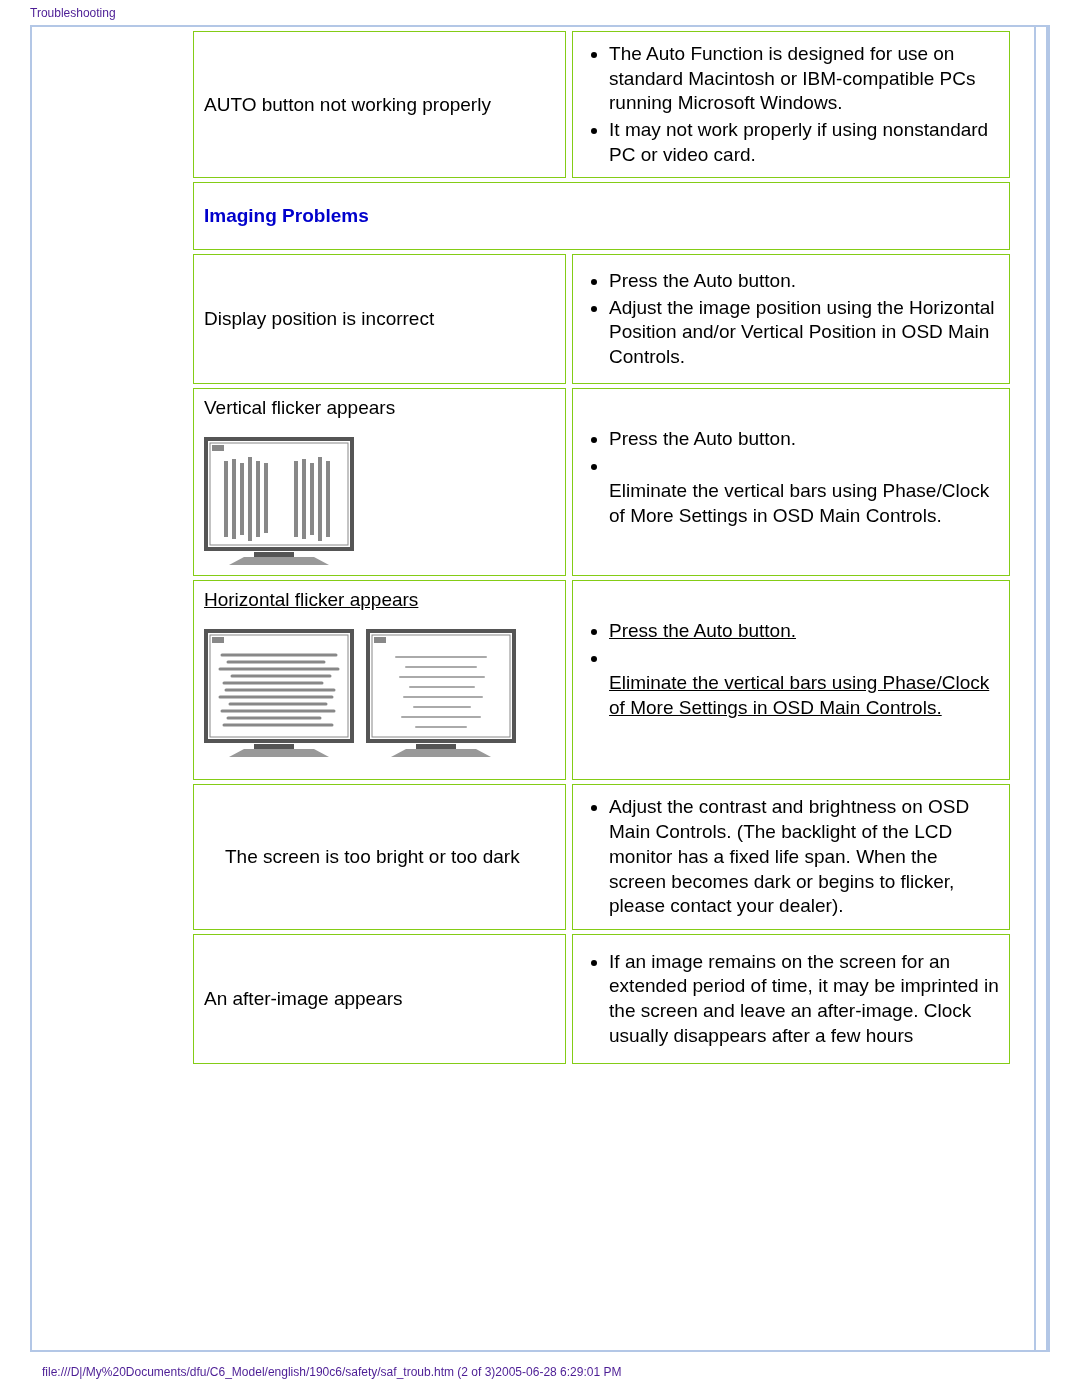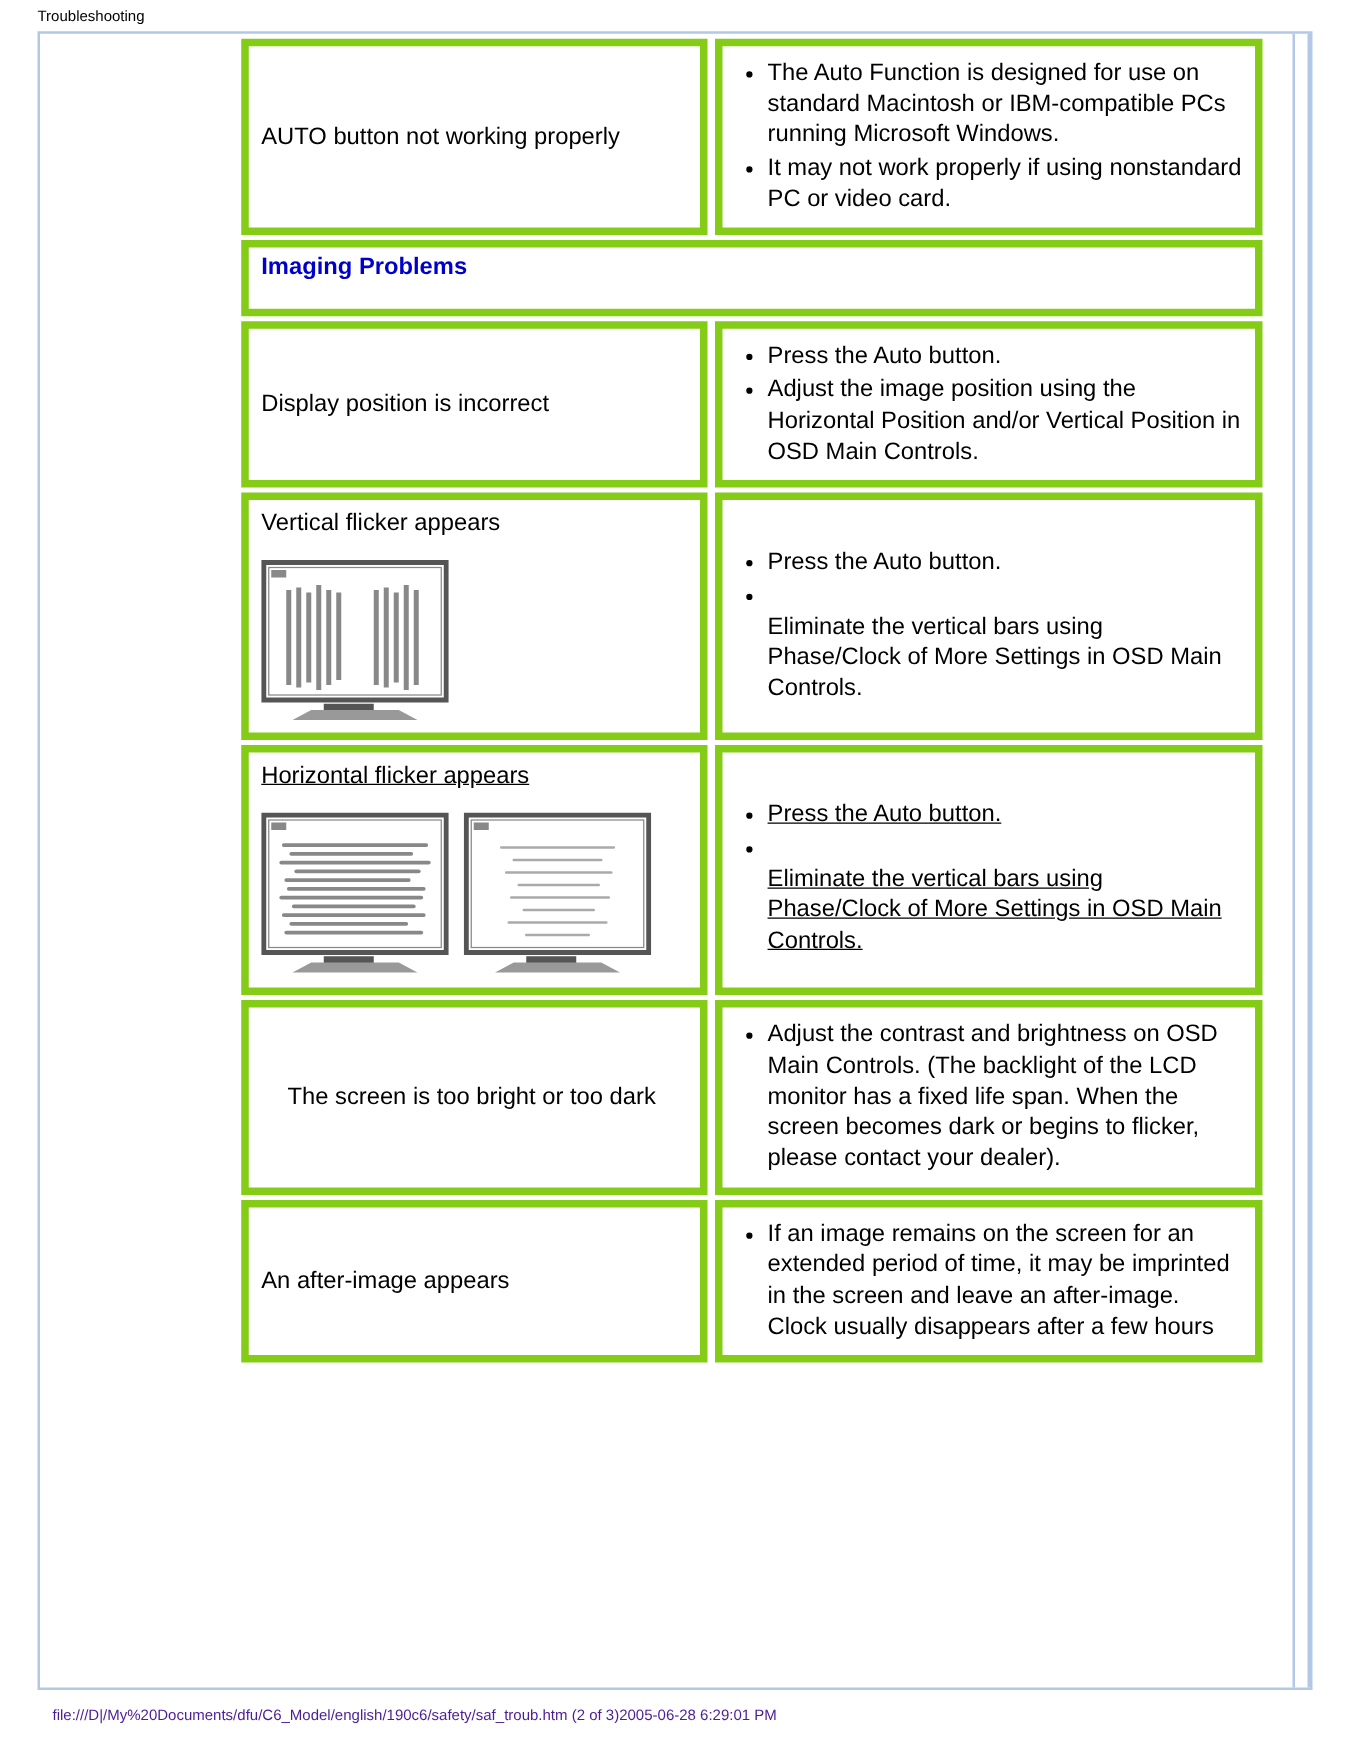--- a/index.html
+++ b/index.html
@@ -6,21 +6,21 @@
   body {
     font-family: Arial, Helvetica, sans-serif;
     background: #fff;
     width: 1080px;
     height: 1397px;
     position: relative;
     overflow: hidden;
   }
   .header {
     font-size: 12px;
-    color: #000000;
+    color: #4c1d95;
     padding: 6px 0 4px 30px;
   }
   .outer-frame {
     position: absolute;
     top: 25px;
     left: 30px;
     right: 30px;
     bottom: 45px;
     background: #b3c7e6;
     padding: 2px;
@@ -49,30 +49,30 @@
     background: #b3c7e6;
   }
   .tbl {
     width: 100%;
     border-collapse: separate;
     border-spacing: 6px 4px;
     font-size: 19px;
     color: #000;
   }
   .tbl td {
-    border: 6px solid #84cc16;
+    border: 1px solid #84cc16;
     padding: 8px 10px;
     vertical-align: middle;
     background: #fff;
   }
   .tbl td.problem { width: 46%; vertical-align: top; padding-top: 8px; }
   .tbl td.header-cell {
     font-weight: bold;
     color: #0000cc;
-    padding: 5px 10px 22px 10px;
+    padding: 22px 10px 22px 10px;
   }
   .tbl td.span {  }
   ul.sol { list-style: disc; padding-left: 26px; }
   ul.sol li { margin: 2px 0; line-height: 1.3; }
   .row0 td.problem { height: 129px; vertical-align: middle; }
   .row2 td.problem { height: 130px; vertical-align: middle; }
   .row3 td.problem { height: 72px; vertical-align: middle; }
   .row4 td { height: 168px; vertical-align: top; }
   .row5 td { height: 200px; vertical-align: top; text-decoration: underline; }
   .row6 td.problem { height: 130px; vertical-align: middle; padding-left: 31px; }

